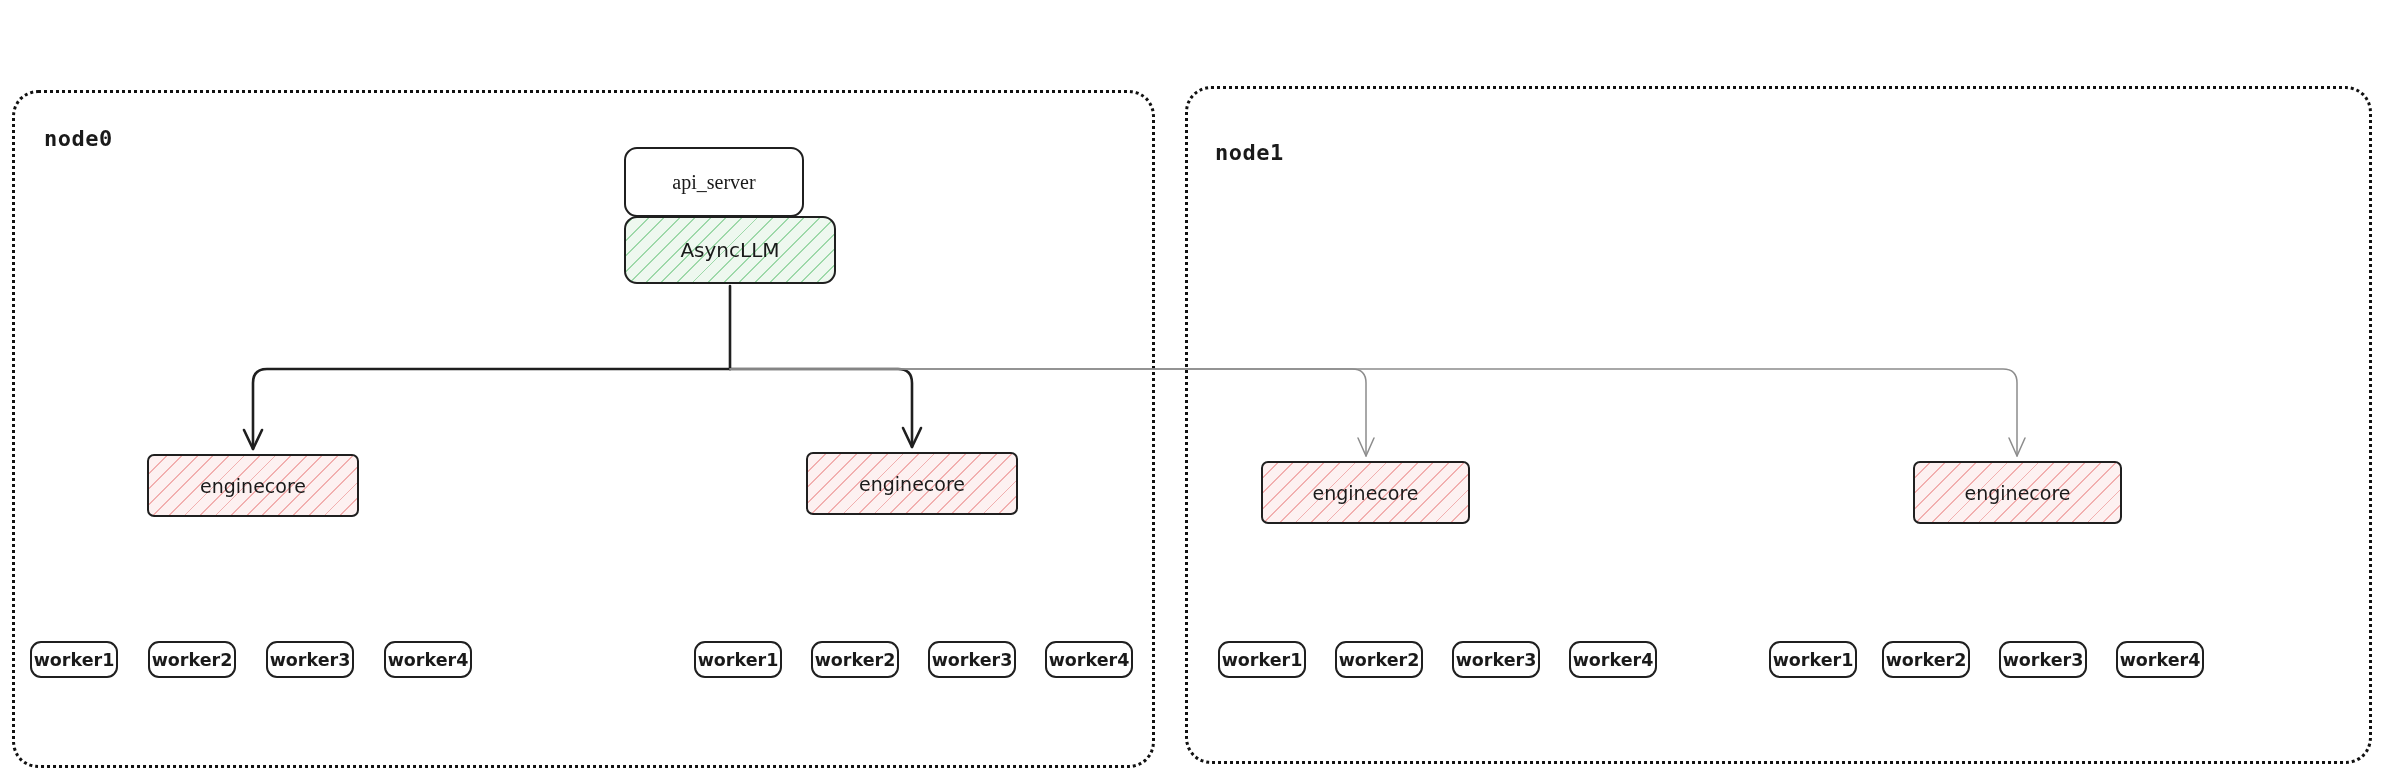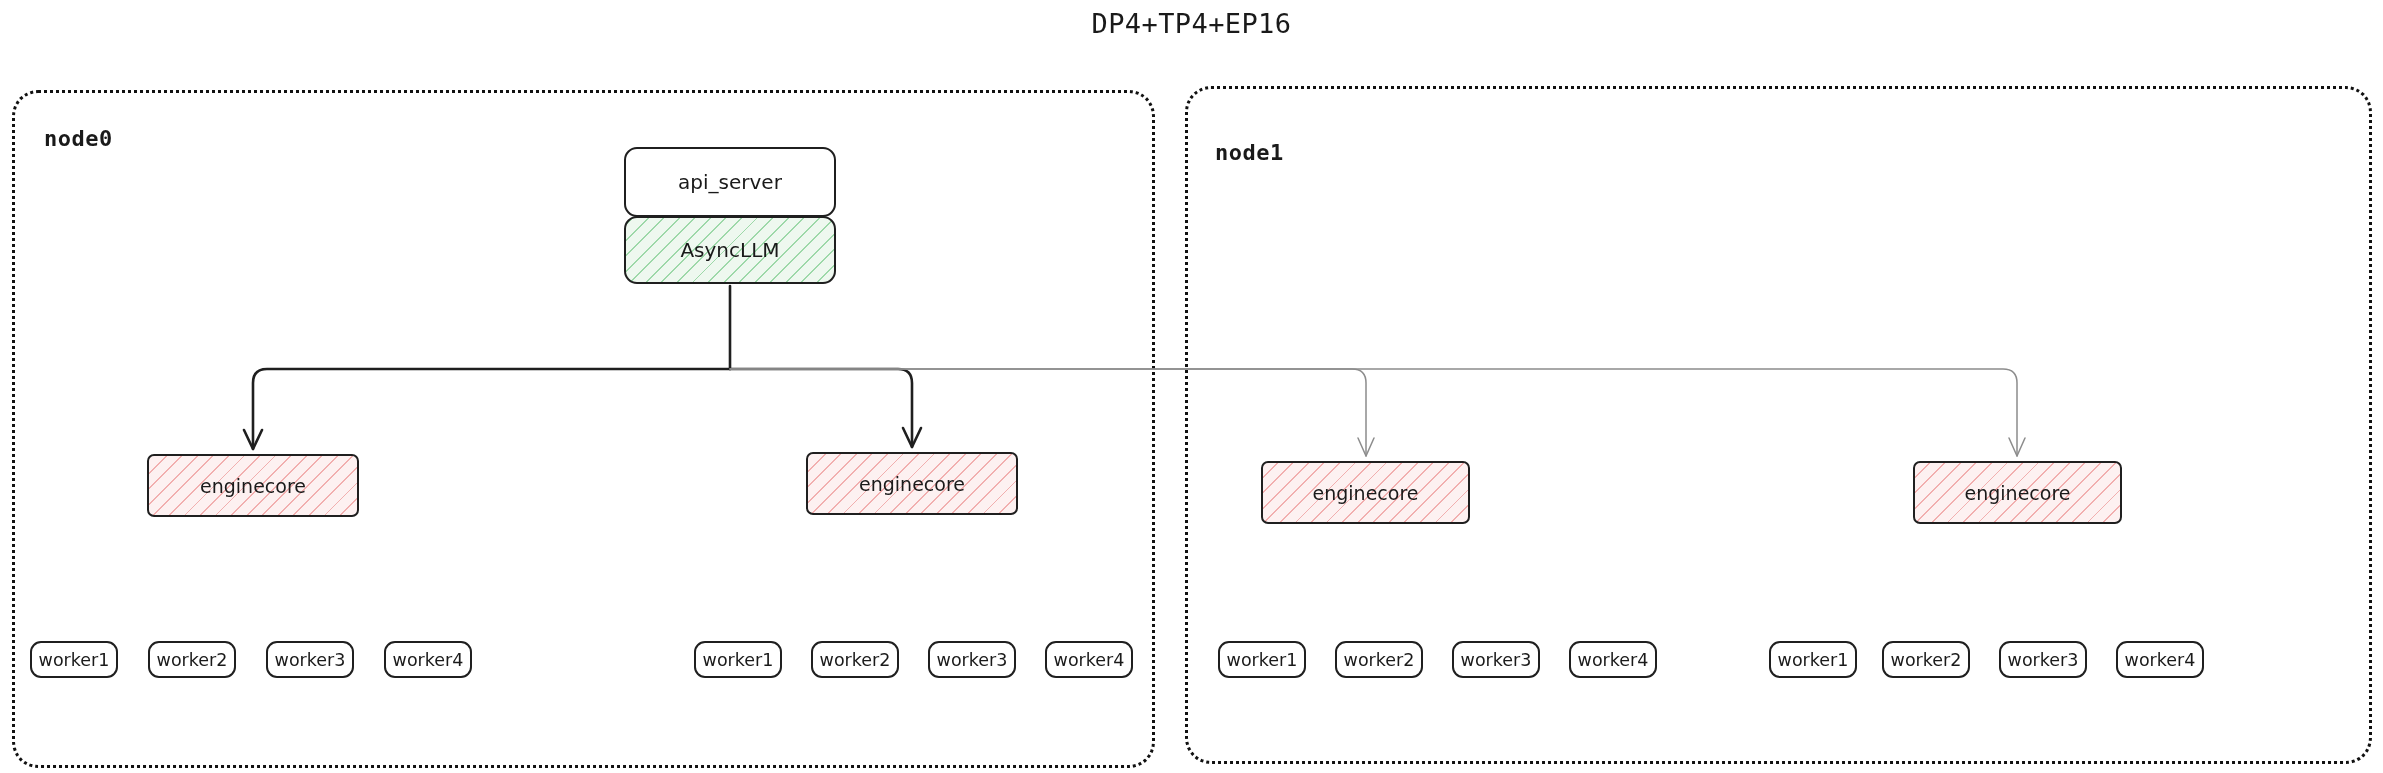--- a/index.html
+++ b/index.html
@@ -94,38 +94,38 @@
       rgba(232, 120, 120, 0.55) 1.3px,
       rgba(255,255,255,0) 1.3px,
       rgba(255,255,255,0) 11px
     );
   }
 
   .box-worker {
     border-radius: 11px;
     font-size: 17.5px;
     background: #ffffff;
+    font-weight: bold;
   }
 
   
   #connectors {
     position: absolute;
     left: 0;
     top: 0;
     width: 2383px;
     height: 773px;
     pointer-events: none;
   }
 </style>
 </head>
 <body>
 
 <div id="canvas">
 
-  <div id="diagram-title">DP4+TP4+EP16</div>
 
   <div id="node-layer">
       <div class="node-container" style="left: 12px; top: 90px; width: 1143px; height: 678px;"></div>
       <div class="node-label" style="left: 44px; top: 126px;">node0</div>
       <div class="node-container" style="left: 1185px; top: 86px; width: 1187px; height: 678px;"></div>
       <div class="node-label" style="left: 1215px; top: 140px;">node1</div>
     </div>
 
   <svg id="connectors" viewBox="0 0 2383 773" xmlns="http://www.w3.org/2000/svg">
       <path d="M 730 286 L 730 369" fill="none" stroke="#1f1f1f" stroke-width="2.6" stroke-linecap="round" stroke-linejoin="round"></path>
@@ -133,21 +133,21 @@
       <path d="M 244 430 L 253 449 L 262 430" fill="none" stroke="#1f1f1f" stroke-width="2.6" stroke-linecap="round" stroke-linejoin="round"></path>
       <path d="M 730 369 L 898 369 Q 912 369 912 383 L 912 447" fill="none" stroke="#1f1f1f" stroke-width="2.6" stroke-linecap="round" stroke-linejoin="round"></path>
       <path d="M 903 428 L 912 447 L 921 428" fill="none" stroke="#1f1f1f" stroke-width="2.6" stroke-linecap="round" stroke-linejoin="round"></path>
       <path d="M 730 369 L 1352 369 Q 1366 369 1366 383 L 1366 456" fill="none" stroke="#8c8c8c" stroke-width="1.5" stroke-linecap="round" stroke-linejoin="round"></path>
       <path d="M 1358 438 L 1366 456 L 1374 438" fill="none" stroke="#8c8c8c" stroke-width="1.5" stroke-linecap="round" stroke-linejoin="round"></path>
       <path d="M 730 369 L 2003 369 Q 2017 369 2017 383 L 2017 456" fill="none" stroke="#8c8c8c" stroke-width="1.5" stroke-linecap="round" stroke-linejoin="round"></path>
       <path d="M 2009 438 L 2017 456 L 2025 438" fill="none" stroke="#8c8c8c" stroke-width="1.5" stroke-linecap="round" stroke-linejoin="round"></path>
     </svg>
 
   <div id="box-layer">
-      <div class="box box-api" style="left: 624px; top: 147px; width: 212px; height: 70px;">api_server</div>
+      <div class="box box-api" style="left: 624px; top: 147px; width: 180px; height: 70px; font-family: Liberation Serif, serif;">api_server</div>
       <div class="box box-async" style="left: 624px; top: 216px; width: 212px; height: 68px;">AsyncLLM</div>
       <div class="box box-enginecore" style="left: 147px; top: 454px; width: 212px; height: 63px;">enginecore</div>
       <div class="box box-enginecore" style="left: 806px; top: 452px; width: 212px; height: 63px;">enginecore</div>
       <div class="box box-enginecore" style="left: 1261px; top: 461px; width: 209px; height: 63px;">enginecore</div>
       <div class="box box-enginecore" style="left: 1913px; top: 461px; width: 209px; height: 63px;">enginecore</div>
       <div class="box box-worker" style="left: 30px; top: 641px; width: 88px; height: 37px;">worker1</div>
       <div class="box box-worker" style="left: 148px; top: 641px; width: 88px; height: 37px;">worker2</div>
       <div class="box box-worker" style="left: 266px; top: 641px; width: 88px; height: 37px;">worker3</div>
       <div class="box box-worker" style="left: 384px; top: 641px; width: 88px; height: 37px;">worker4</div>
       <div class="box box-worker" style="left: 694px; top: 641px; width: 88px; height: 37px;">worker1</div>

